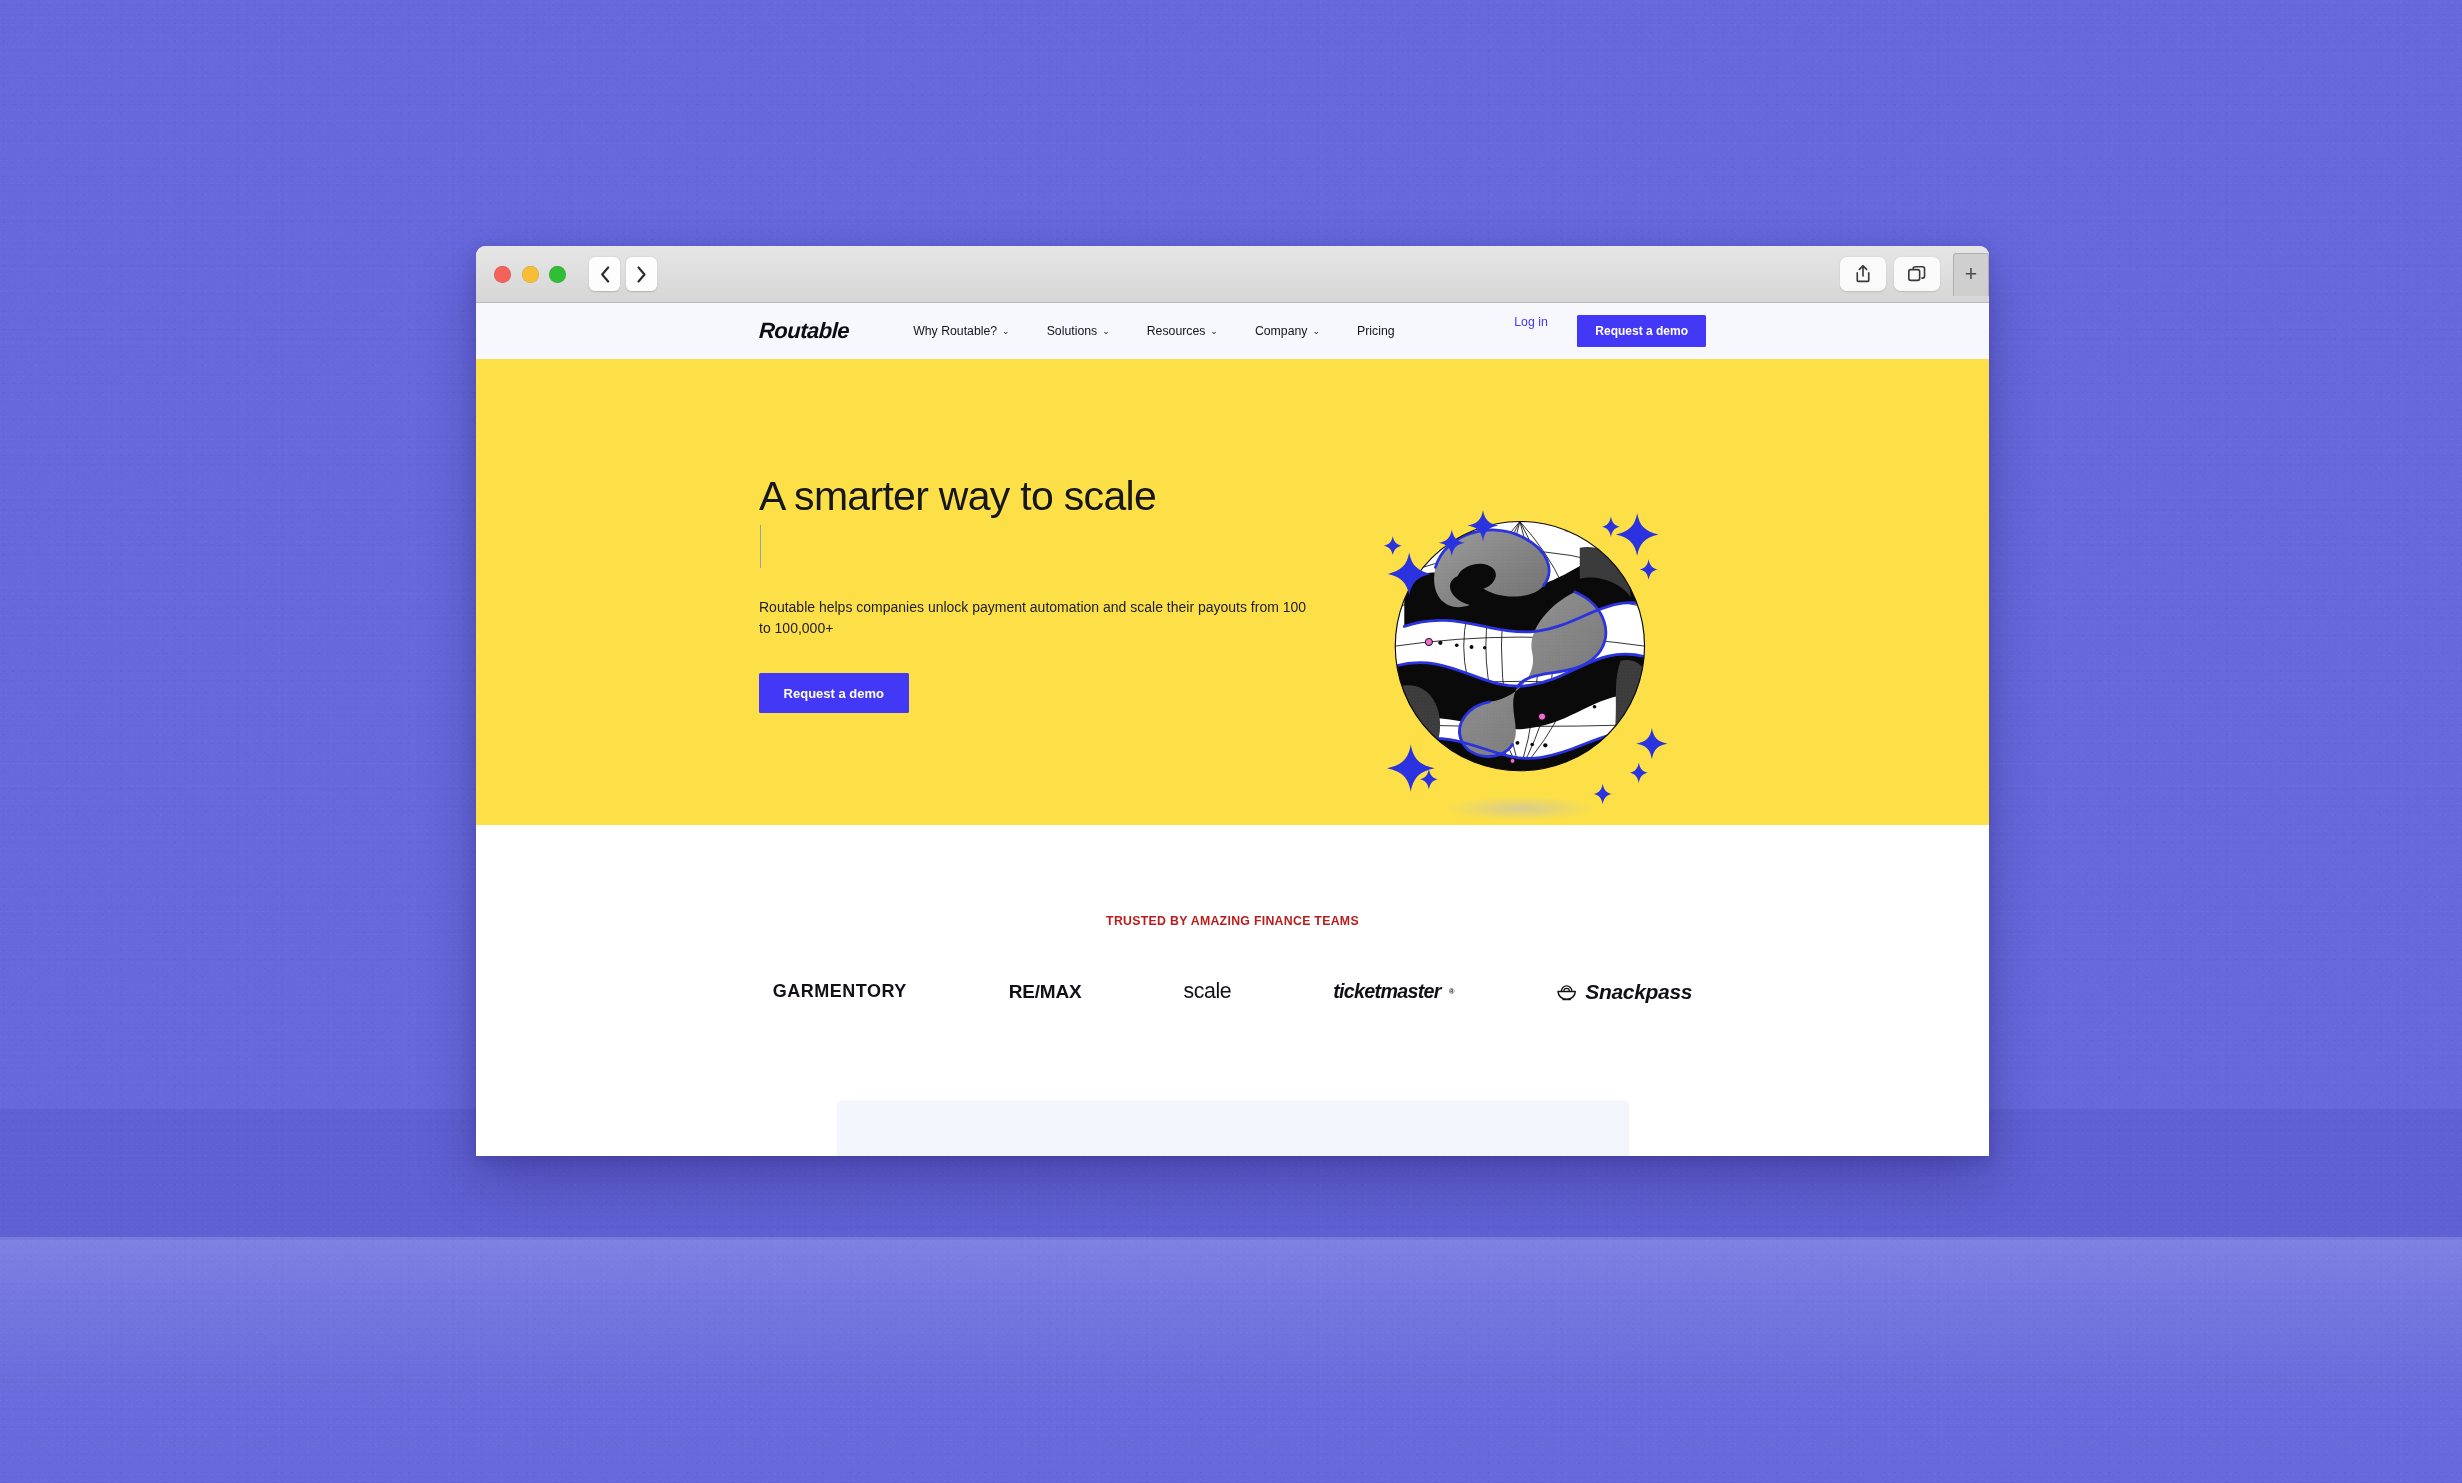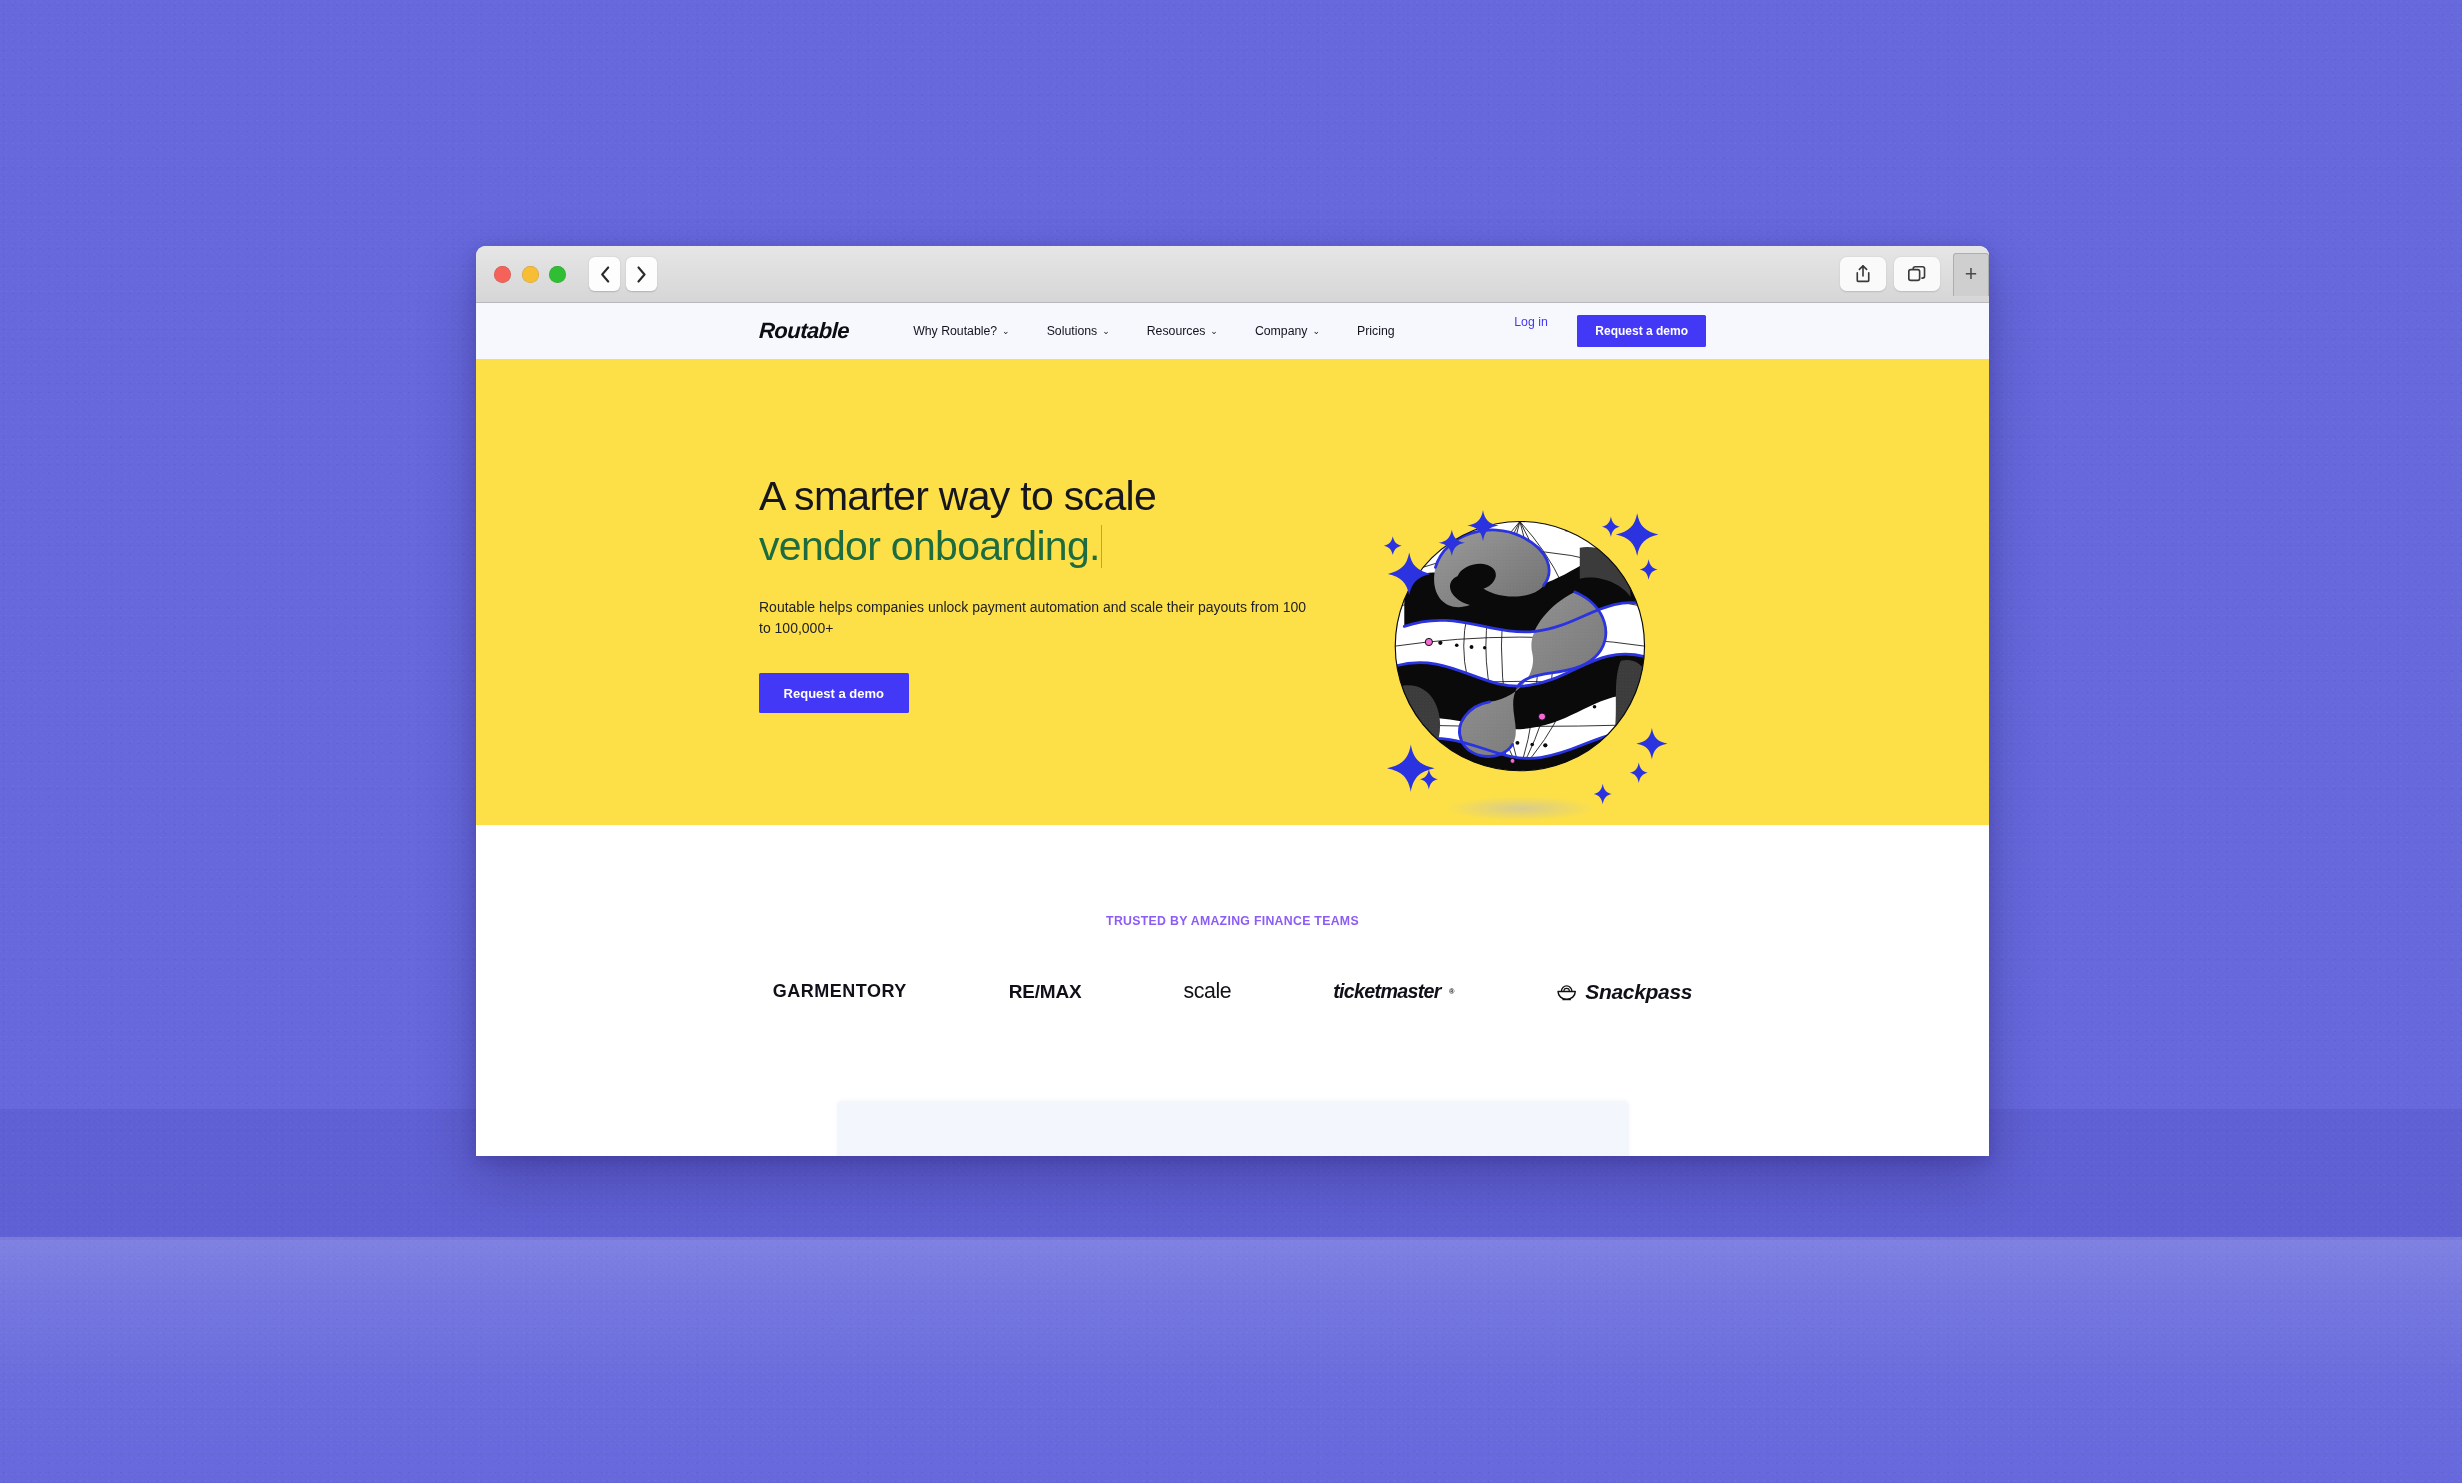--- a/index.html
+++ b/index.html
@@ -286,21 +286,21 @@
   
   .trusted {
     background: #ffffff;
     padding-top: 89px;
     text-align: center;
   }
   .trusted-title {
     font-size: 12.3px;
     font-weight: 700;
     letter-spacing: 0.3px;
-    color: #8b5cf6;
+    color: #b91c1c;
   }
   .logo-row {
     margin-top: 51px;
     display: flex;
     align-items: center;
     justify-content: center;
     gap: 102px;
     color: #101018;
   }
   .logo-item { display: flex; align-items: center; gap: 8.2px; white-space: nowrap; }
@@ -416,21 +416,21 @@
         <div class="nav-right">
           <span class="login-link">Log in</span>
           <button class="btn-demo">Request a demo</button>
         </div>
       </div>
 
       <div class="hero">
         <div class="hero-copy">
           <h1 class="hero-title">
             <span>A smarter way to scale</span><br>
-            <span class="green">vendor onboarding.</span><span class="cursor"></span>
+            <span class="cursor"></span>
           </h1>
           <p class="hero-sub">Routable helps companies unlock payment automation and scale their payouts from 100 to 100,000+</p>
           <button class="hero-cta">Request a demo</button>
         </div>
 
         <div class="hero-art">
           <svg viewBox="0 0 400 440">
             <defs>
               <clipPath id="globeClip">
                   <circle cx="195" cy="200" r="152"></circle>

